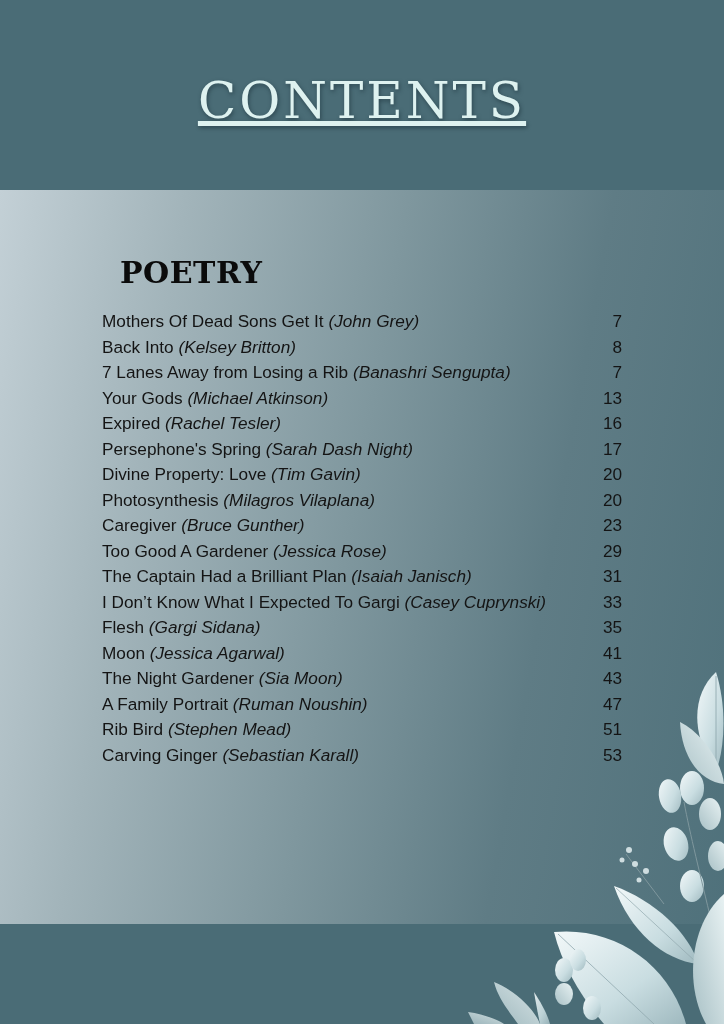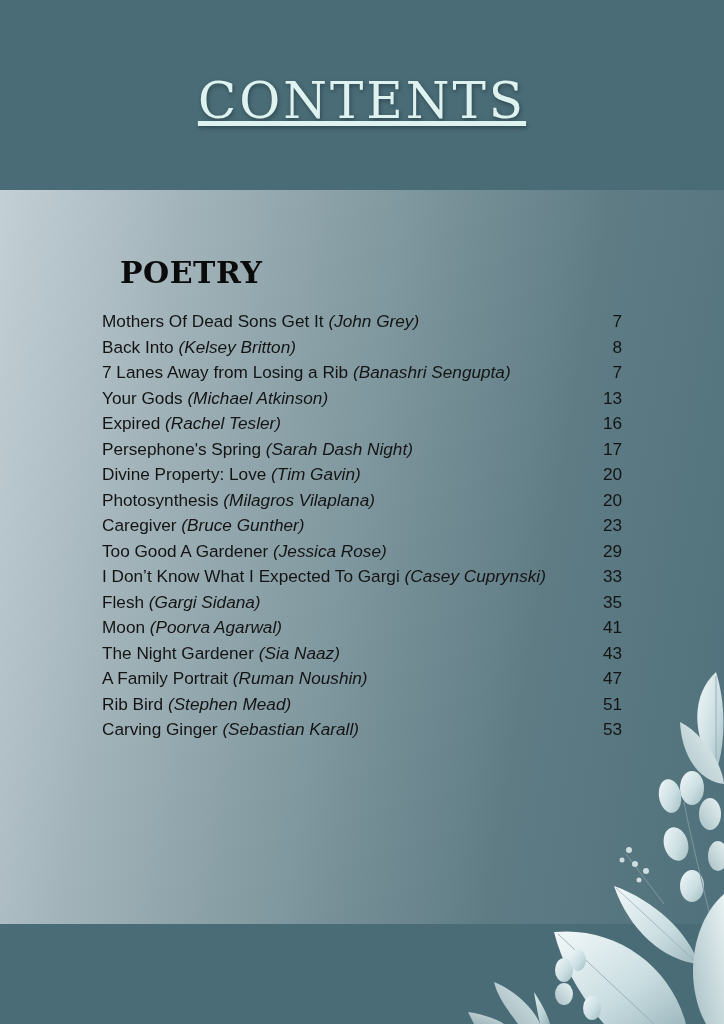--- a/index.html
+++ b/index.html
@@ -90,33 +90,37 @@
     </li>
   <li class="toc-row">
       <span class="entry"><span>Caregiver</span> <span class="author">(Bruce Gunther)</span></span>
       <span class="page">23</span>
     </li>
   <li class="toc-row">
       <span class="entry"><span>Too Good A Gardener</span> <span class="author">(Jessica Rose)</span></span>
       <span class="page">29</span>
     </li>
   <li class="toc-row">
+      <span class="entry"><span>The Captain Had a Brilliant Plan</span> <span class="author">(Isaiah Janisch)</span></span>
+      <span class="page">31</span>
+    </li>
+  <li class="toc-row">
       <span class="entry"><span>I Don’t Know What I Expected To Gargi</span> <span class="author">(Casey Cuprynski)</span></span>
       <span class="page">33</span>
     </li>
   <li class="toc-row">
       <span class="entry"><span>Flesh</span> <span class="author">(Gargi Sidana)</span></span>
       <span class="page">35</span>
     </li>
   <li class="toc-row">
-      <span class="entry"><span>Moon</span> <span class="author">(Poorva Agarwal)</span></span>
+      <span class="entry"><span>Moon</span> <span class="author">(Jessica Agarwal)</span></span>
       <span class="page">41</span>
     </li>
   <li class="toc-row">
-      <span class="entry"><span>The Night Gardener</span> <span class="author">(Sia Naaz)</span></span>
+      <span class="entry"><span>The Night Gardener</span> <span class="author">(Sia Moon)</span></span>
       <span class="page">43</span>
     </li>
   <li class="toc-row">
       <span class="entry"><span>A Family Portrait</span> <span class="author">(Ruman Noushin)</span></span>
       <span class="page">47</span>
     </li>
   <li class="toc-row">
       <span class="entry"><span>Rib Bird</span> <span class="author">(Stephen Mead)</span></span>
       <span class="page">51</span>
     </li>

